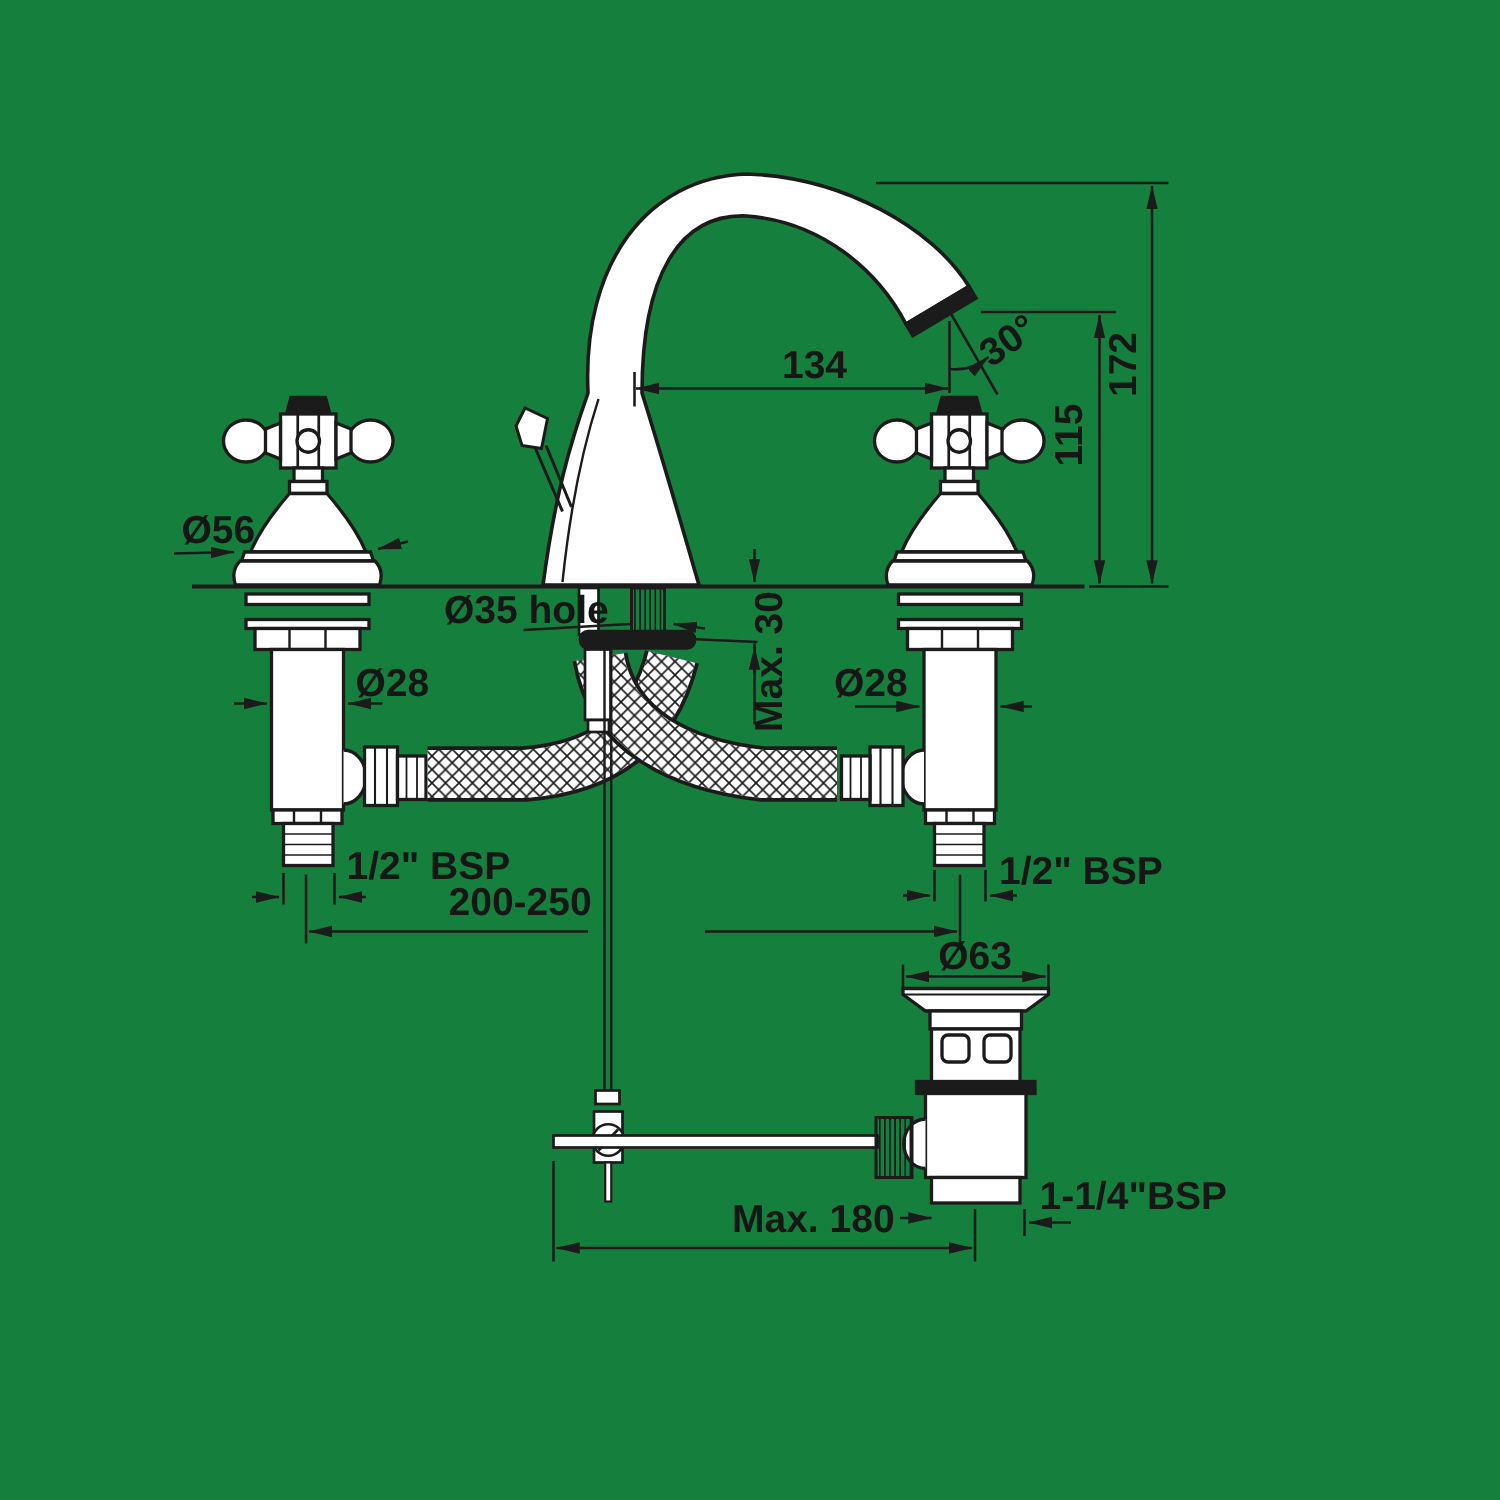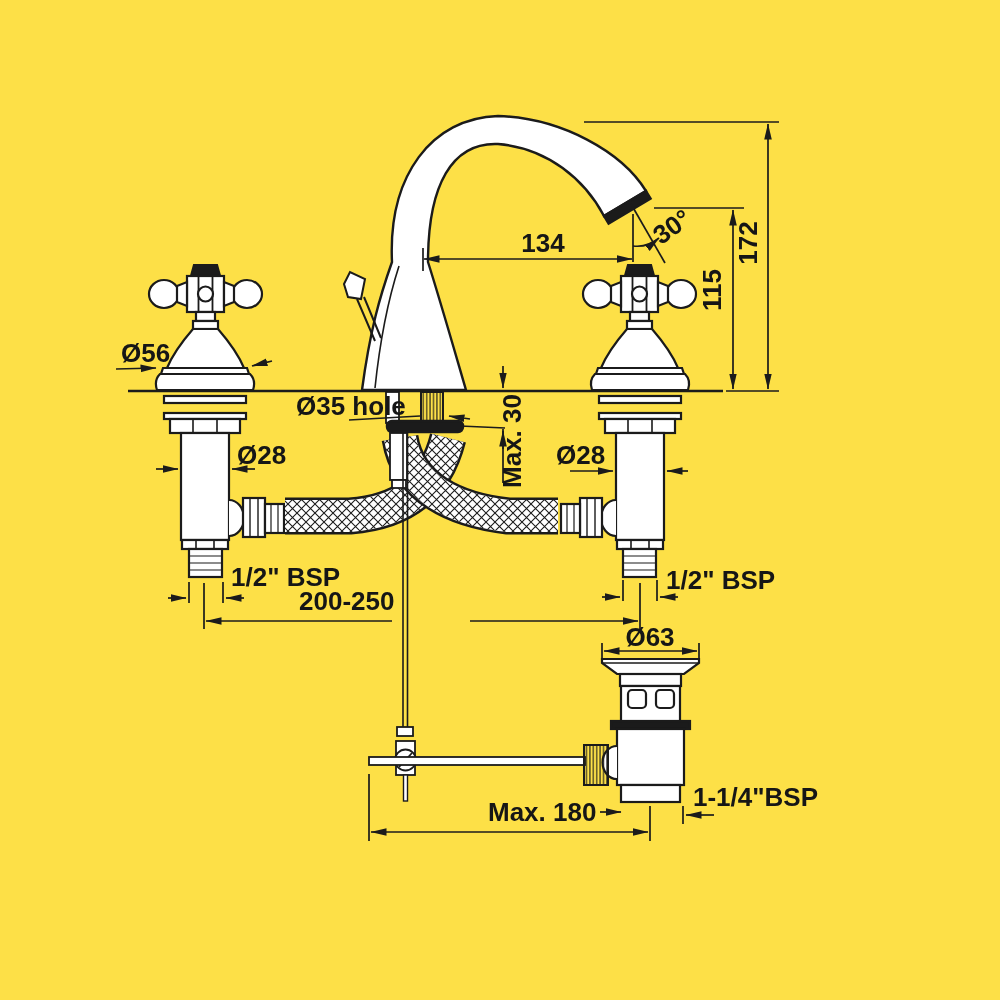--- a/index.html
+++ b/index.html
@@ -1,16 +1,16 @@
 <!DOCTYPE html>
 <html><head>
 <meta charset="utf-8">
 <style>
   html,body{margin:0;padding:0;background:#fff;}
-  #stage{position:relative;width:1000px;height:1000px;background:#fde047;overflow:hidden;
+  #stage{position:relative;width:1000px;height:1000px;background:#15803d;overflow:hidden;
          font-family:"Liberation Sans",sans-serif;}
   svg{position:absolute;left:0;top:0;}
   text{fill:#161616;font-family:"Liberation Sans",sans-serif;font-weight:700;}
   .dimtxt{font-size:26px;}
   .line{stroke:#1b1b1b;fill:none;}
   .body{stroke:#1b1b1b;fill:#ffffff;}
   .dark{stroke:#1b1b1b;fill:#1b1b1b;}
   .dim{stroke:#1b1b1b;stroke-width:1.7;fill:none;}
 </style>
 </head>

